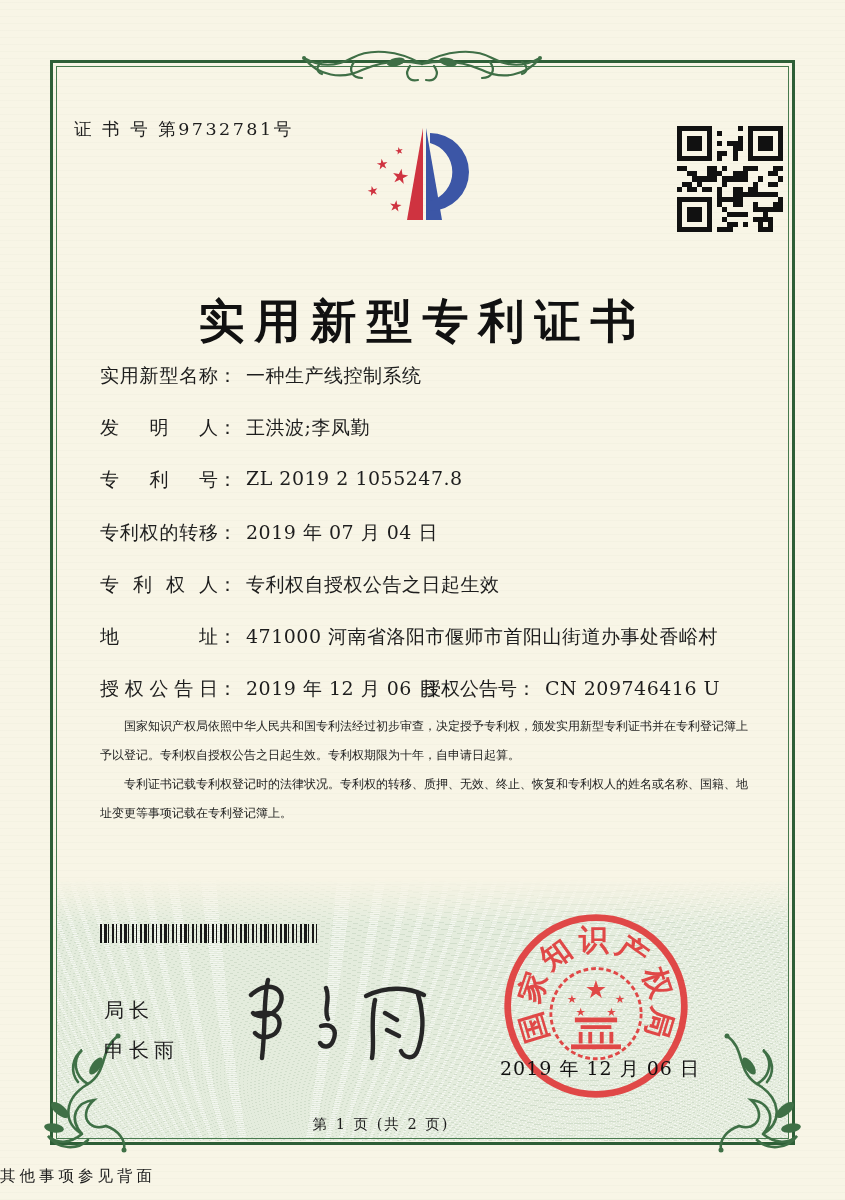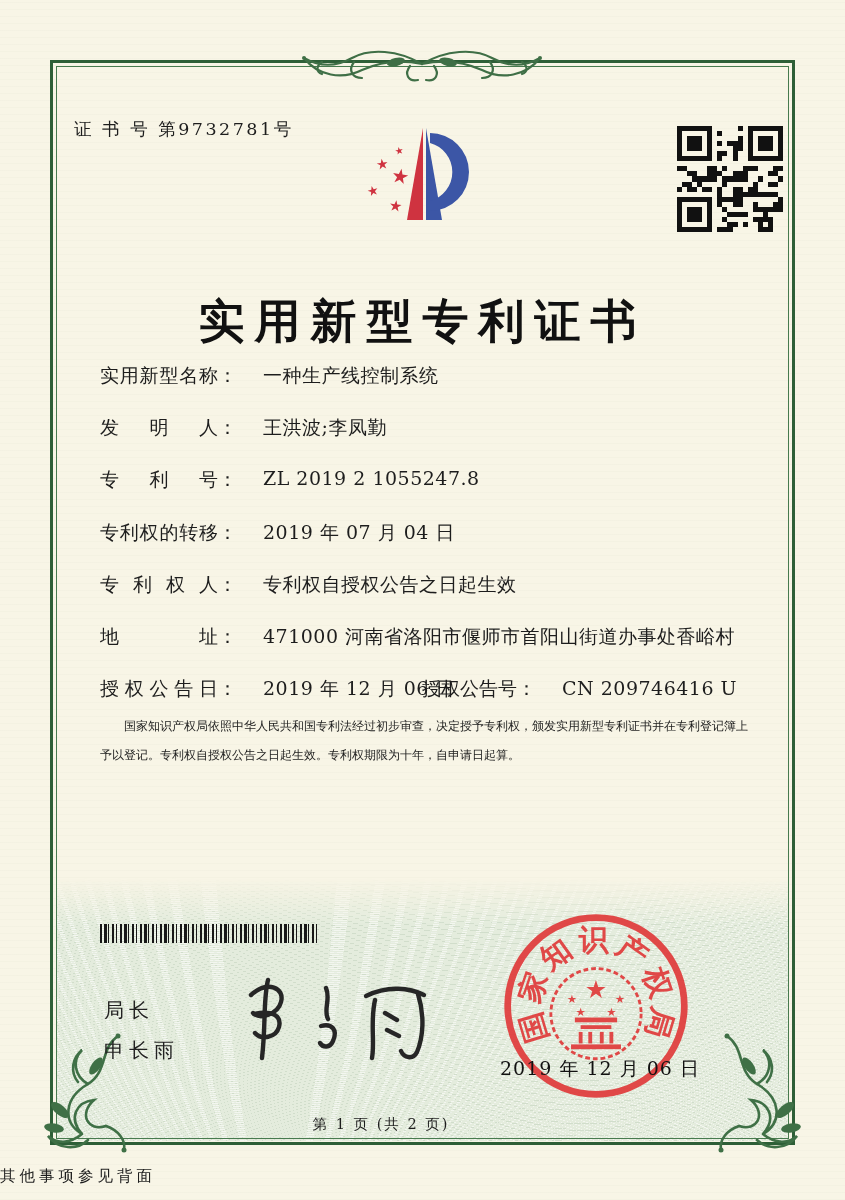--- a/index.html
+++ b/index.html
@@ -41,21 +41,21 @@
   .qr{position:absolute;left:677px;top:126px;width:106px;height:106px;z-index:3;}
   .title{
     position:absolute;left:0;top:249px;width:845px;text-align:center;z-index:3;
     font-size:46px;font-weight:bold;letter-spacing:10px;color:#111;margin-top:42px;
   }
 
   
   .field-row{position:absolute;left:100px;width:648px;font-size:19px;z-index:3;white-space:nowrap;}
   .flabel{display:inline-block;width:118px;text-align:justify;text-align-last:justify;vertical-align:top;}
   .fcolon{display:inline-block;vertical-align:top;}
-  .fvalue{margin-left:26px;letter-spacing:0.5px;text-align:right;}
+  .fvalue{margin-left:9px;letter-spacing:0.5px;text-align:right;}
   .pair2{position:absolute;left:322px;top:0;}
 
   
   .body-text{
     position:absolute;left:100px;top:712px;width:648px;z-index:3;
     font-size:12px;line-height:29px;text-align:justify;
   }
   .body-text p{margin:0;text-indent:2em;}
 
   
@@ -328,20 +328,21 @@
 </div>
 <div class="field-row" style="top:676px">
   <span class="flabel">授权公告日</span><span class="fcolon">：</span><span class="fvalue">2019 年 12 月 06 日</span>
   <span class="pair2">
     <span>授权公告号</span><span>：</span><span class="fvalue">CN 209746416 U</span>
   </span>
 </div>
 
 <div class="body-text">
   <p>国家知识产权局依照中华人民共和国专利法经过初步审查，决定授予专利权，颁发实用新型专利证书并在专利登记簿上予以登记。专利权自授权公告之日起生效。专利权期限为十年，自申请日起算。</p>
+  <p>专利证书记载专利权登记时的法律状况。专利权的转移、质押、无效、终止、恢复和专利权人的姓名或名称、国籍、地址变更等事项记载在专利登记簿上。</p>
 </div>
 
 <div class="barcode"></div>
 
 <div class="signer">
   <div>局长</div>
   <div>申长雨</div>
 </div>
 
 <div class="signature">

